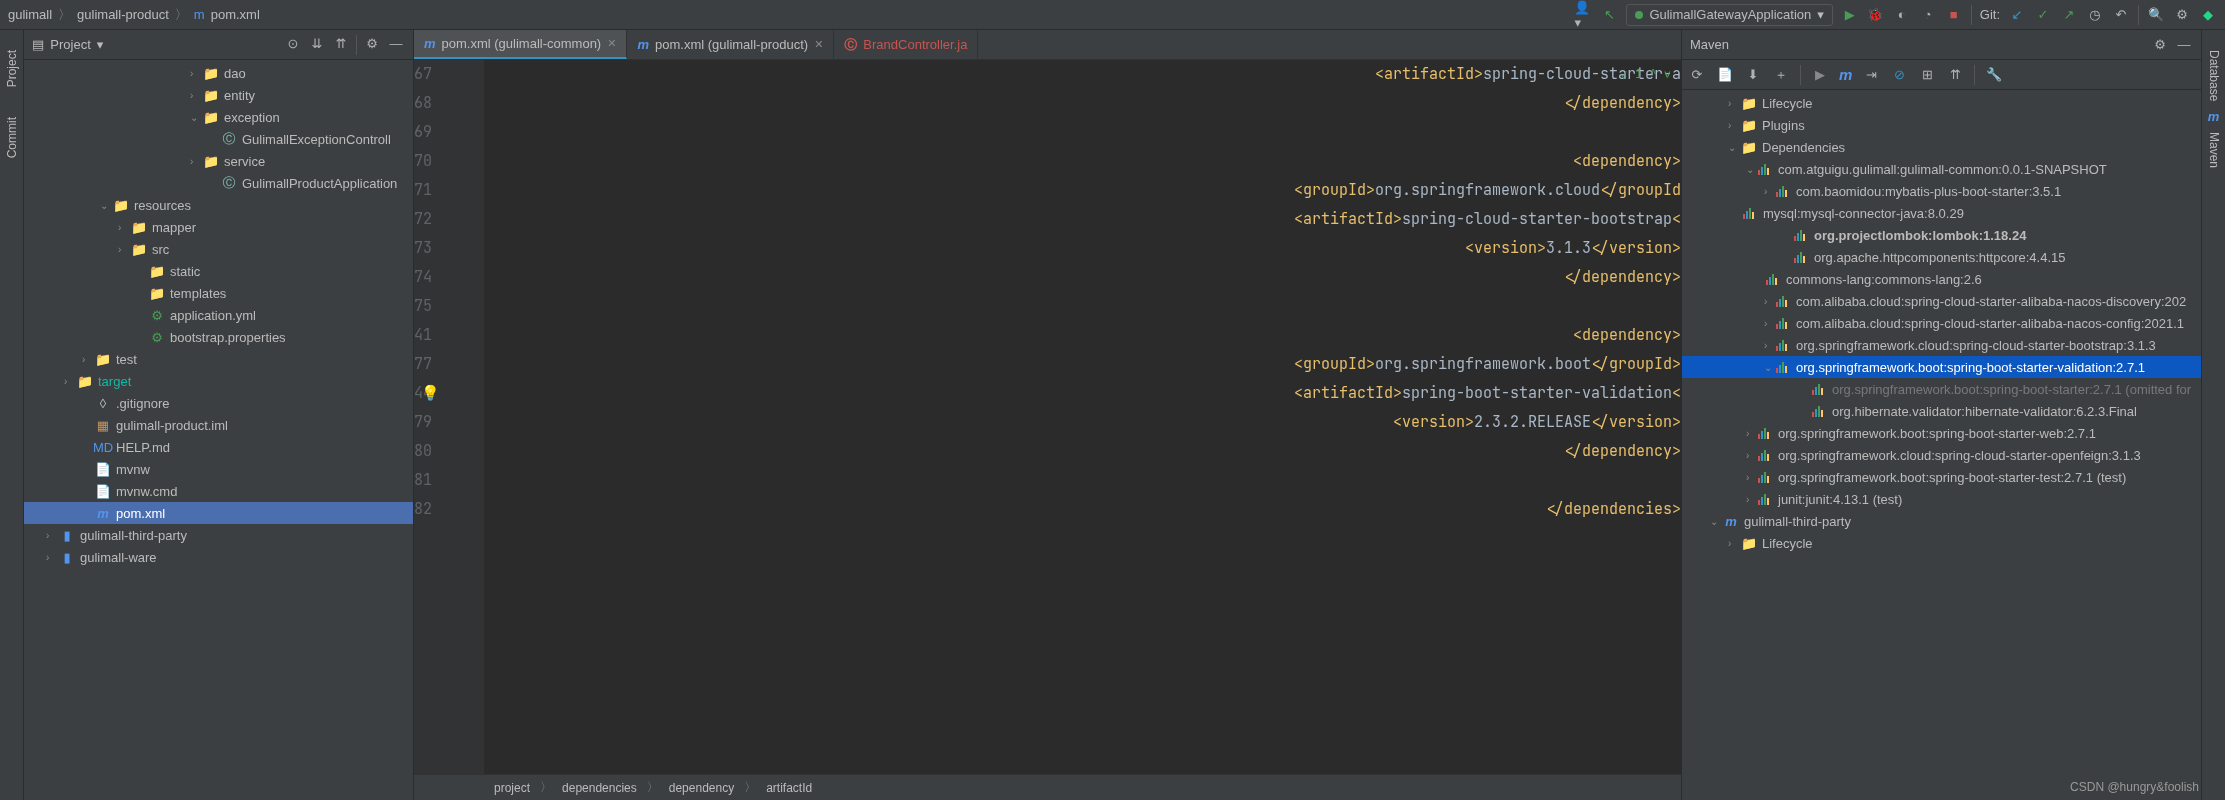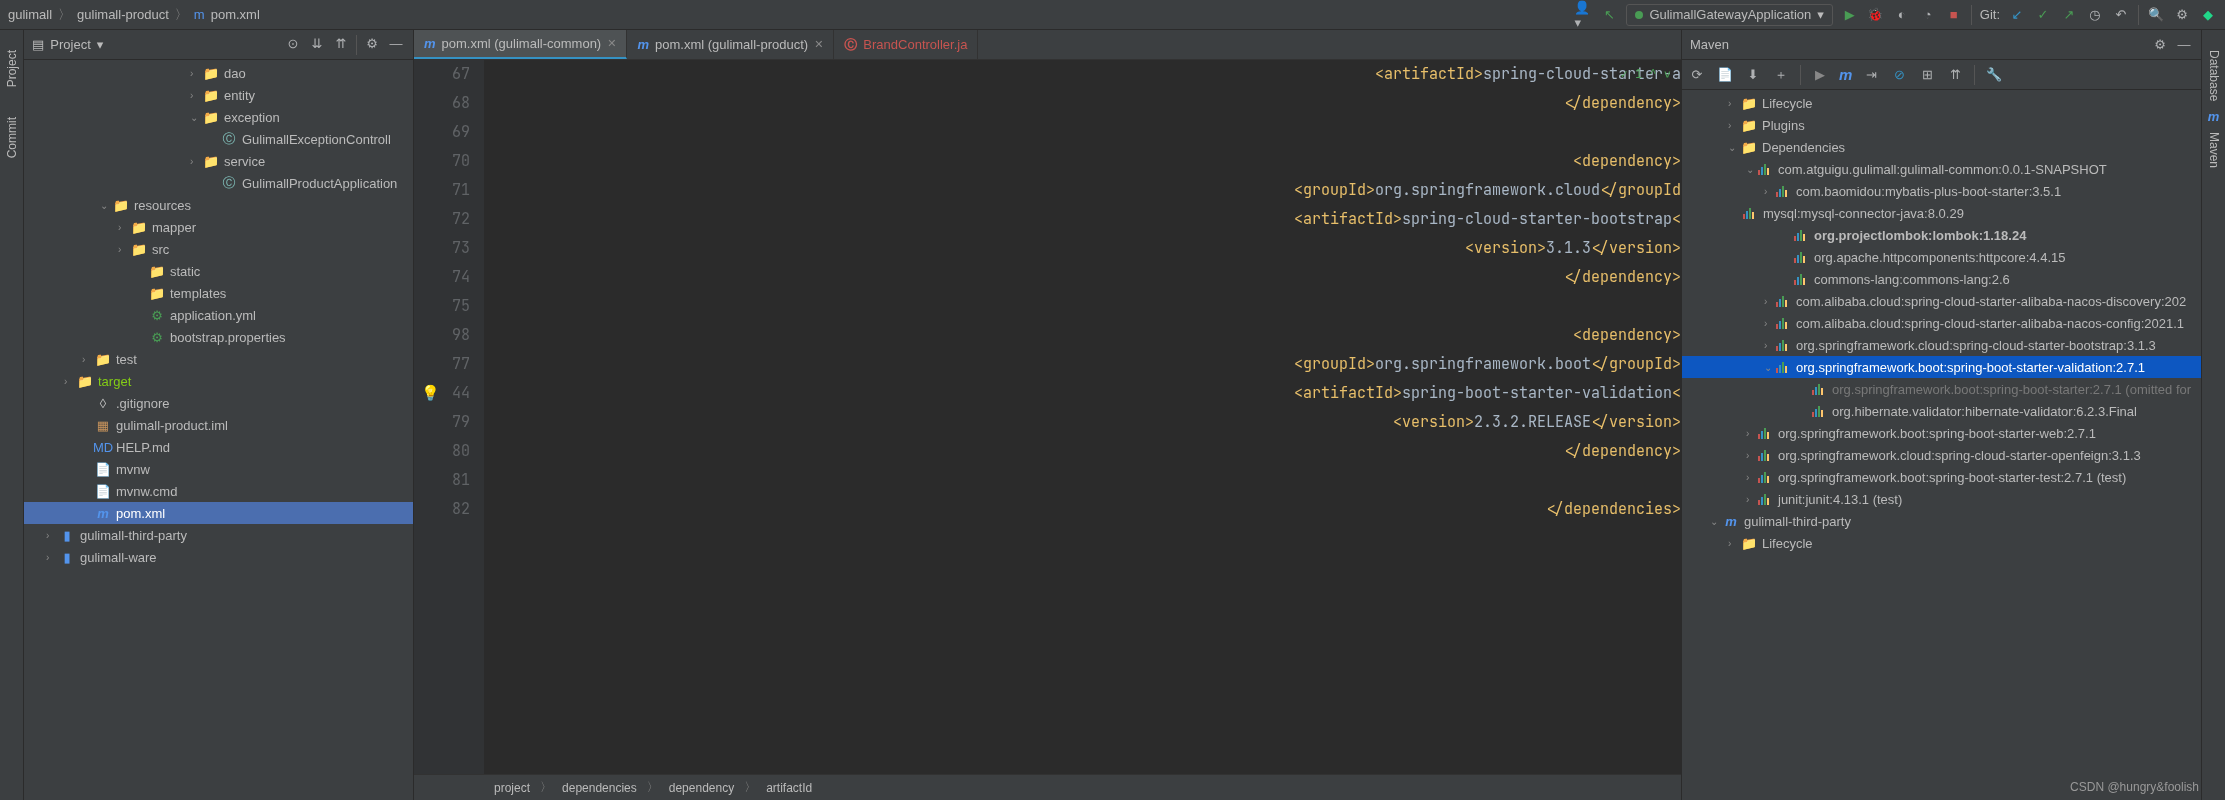--- a/index.html
+++ b/index.html
@@ -33,31 +33,31 @@
 .tree-row .icon { width: 18px; display: inline-flex; justify-content: center; }
 .tree-row .folder { color: #87939a; }
 .tree-row .folder-orange { color: #c7935c; }
 .tree-row .folder-test { color: #499c54; }
 .tree-row .folder-res { color: #c7935c; }
 .tree-row .file-yml { color: #499c54; }
 .tree-row .file-props { color: #499c54; }
 .tree-row .file-class { color: #7ebab5; }
 .tree-row .file-m { color: #5394ec; font-style: italic; font-weight: bold; }
 .tree-row .label { margin-left: 4px; }
-.tree-row .label.orange { color: #84cc16; }
+.tree-row .label.orange { color: #14b8a6; }
 .editor-area { flex: 1; background: #2b2b2b; display: flex; flex-direction: column; min-width: 0; }
 .tabs { height: 30px; display: flex; align-items: stretch; background: #3c3f41; border-bottom: 1px solid #323232; }
 .tab { display: flex; align-items: center; padding: 0 10px; gap: 6px; border-right: 1px solid #323232; cursor: pointer; position: relative; }
 .tab.active { background: #4e5254; border-bottom: 2px solid #3592c4; }
 .tab .close { color: #888; font-size: 11px; }
 .tab .m-icon { color: #5394ec; font-weight: bold; font-style: italic; }
 .tab .c-icon { color: #c75450; font-weight: bold; }
 .tab .c-label { color: #c75450; }
 .editor-body { flex: 1; display: flex; font-family: "JetBrains Mono", Consolas, monospace; font-size: 15px; overflow: hidden; position: relative; }
-.gutter { width: 70px; background: #313335; color: #606366; text-align: right; padding-right: 14px; line-height: 29px; user-select: none; position: relative; }
+.gutter { width: 70px; background: #313335; color: #606366; text-align: left; padding-right: 14px; line-height: 29px; user-select: none; position: relative; }
 .gutter .bulb { position: absolute; right: 44px; color: #ffc66d; }
 .code { flex: 1; background: #2b2b2b; line-height: 29px; white-space: pre; padding-left: 8px; overflow: hidden; text-align: right; }
 .tag { color: #e8bf6a; }
 .text { color: #a9b7c6; }
 .editor-status { position: absolute; top: 6px; right: 10px; display: flex; gap: 6px; align-items: center; color: #499c54; font-size: 12px; }
 .breadcrumb-bottom { height: 26px; background: #3c3f41; border-top: 1px solid #323232; display: flex; align-items: center; padding-left: 80px; gap: 10px; color: #bbbbbb; font-size: 12px; }
 .breadcrumb-bottom .sep { color: #888; }
 .maven-panel { width: 520px; background: #3c3f41; border-left: 1px solid #2b2b2b; display: flex; flex-direction: column; }
 .maven-toolbar { height: 30px; display: flex; align-items: center; padding: 0 6px; gap: 10px; border-bottom: 1px solid #2b2b2b; }
 .maven-toolbar .m-icon { color: #5394ec; font-weight: bold; font-style: italic; font-size: 15px; }
@@ -281,21 +281,21 @@
       <div class="gutter" id="gutter">
           <div>67</div>
           <div>68</div>
           <div>69</div>
           <div>70</div>
           <div>71</div>
           <div>72</div>
           <div>73</div>
           <div>74</div>
           <div>75</div>
-          <div>98</div>
+          <div>41</div>
           <div>77</div>
           <span class="bulb" style="top: 319px;">💡</span>
           <div>44</div>
           <div>79</div>
           <div>80</div>
           <div>81</div>
           <div>82</div>
         </div>
       <div class="code" id="code"><div>            <span class="tag">&lt;artifactId&gt;</span><span class="text">spring-cloud-starter-a</span></div><div>        <span class="tag">&lt;/dependency&gt;</span></div><div>&nbsp;</div><div>        <span class="tag">&lt;dependency&gt;</span></div><div>            <span class="tag">&lt;groupId&gt;</span><span class="text">org.springframework.cloud</span><span class="tag">&lt;/groupId</span></div><div>            <span class="tag">&lt;artifactId&gt;</span><span class="text">spring-cloud-starter-bootstrap</span><span class="tag">&lt;</span></div><div>            <span class="tag">&lt;version&gt;</span><span class="text">3.1.3</span><span class="tag">&lt;/version&gt;</span></div><div>        <span class="tag">&lt;/dependency&gt;</span></div><div>&nbsp;</div><div>        <span class="tag">&lt;dependency&gt;</span></div><div>            <span class="tag">&lt;groupId&gt;</span><span class="text">org.springframework.boot</span><span class="tag">&lt;/groupId&gt;</span></div><div>            <span class="tag">&lt;artifactId&gt;</span><span class="text">spring-boot-starter-validation</span><span class="tag">&lt;</span></div><div>            <span class="tag">&lt;version&gt;</span><span class="text">2.3.2.RELEASE</span><span class="tag">&lt;/version&gt;</span></div><div>        <span class="tag">&lt;/dependency&gt;</span></div><div>&nbsp;</div><div>    <span class="tag">&lt;/dependencies&gt;</span></div></div>
     </div>
@@ -392,21 +392,21 @@
         <div class="mvn-row" style="padding-left: 100px;">
           <span class="arrow"></span>
           <span class="bars" style="align-items:flex-end">
             <span class="b1"></span>
             <span class="b2"></span>
             <span class="b3"></span>
             <span class="b4"></span>
           </span>
           <span class="label">org.apache.httpcomponents:httpcore:4.4.15</span>
         </div>
-        <div class="mvn-row" style="padding-left: 100px;">
+        <div class="mvn-row" style="padding-left: 72px;">
           <span class="arrow"></span>
           <span class="bars" style="align-items:flex-end">
             <span class="b1"></span>
             <span class="b2"></span>
             <span class="b3"></span>
             <span class="b4"></span>
           </span>
           <span class="label">commons-lang:commons-lang:2.6</span>
         </div>
         <div class="mvn-row" style="padding-left: 82px;">

